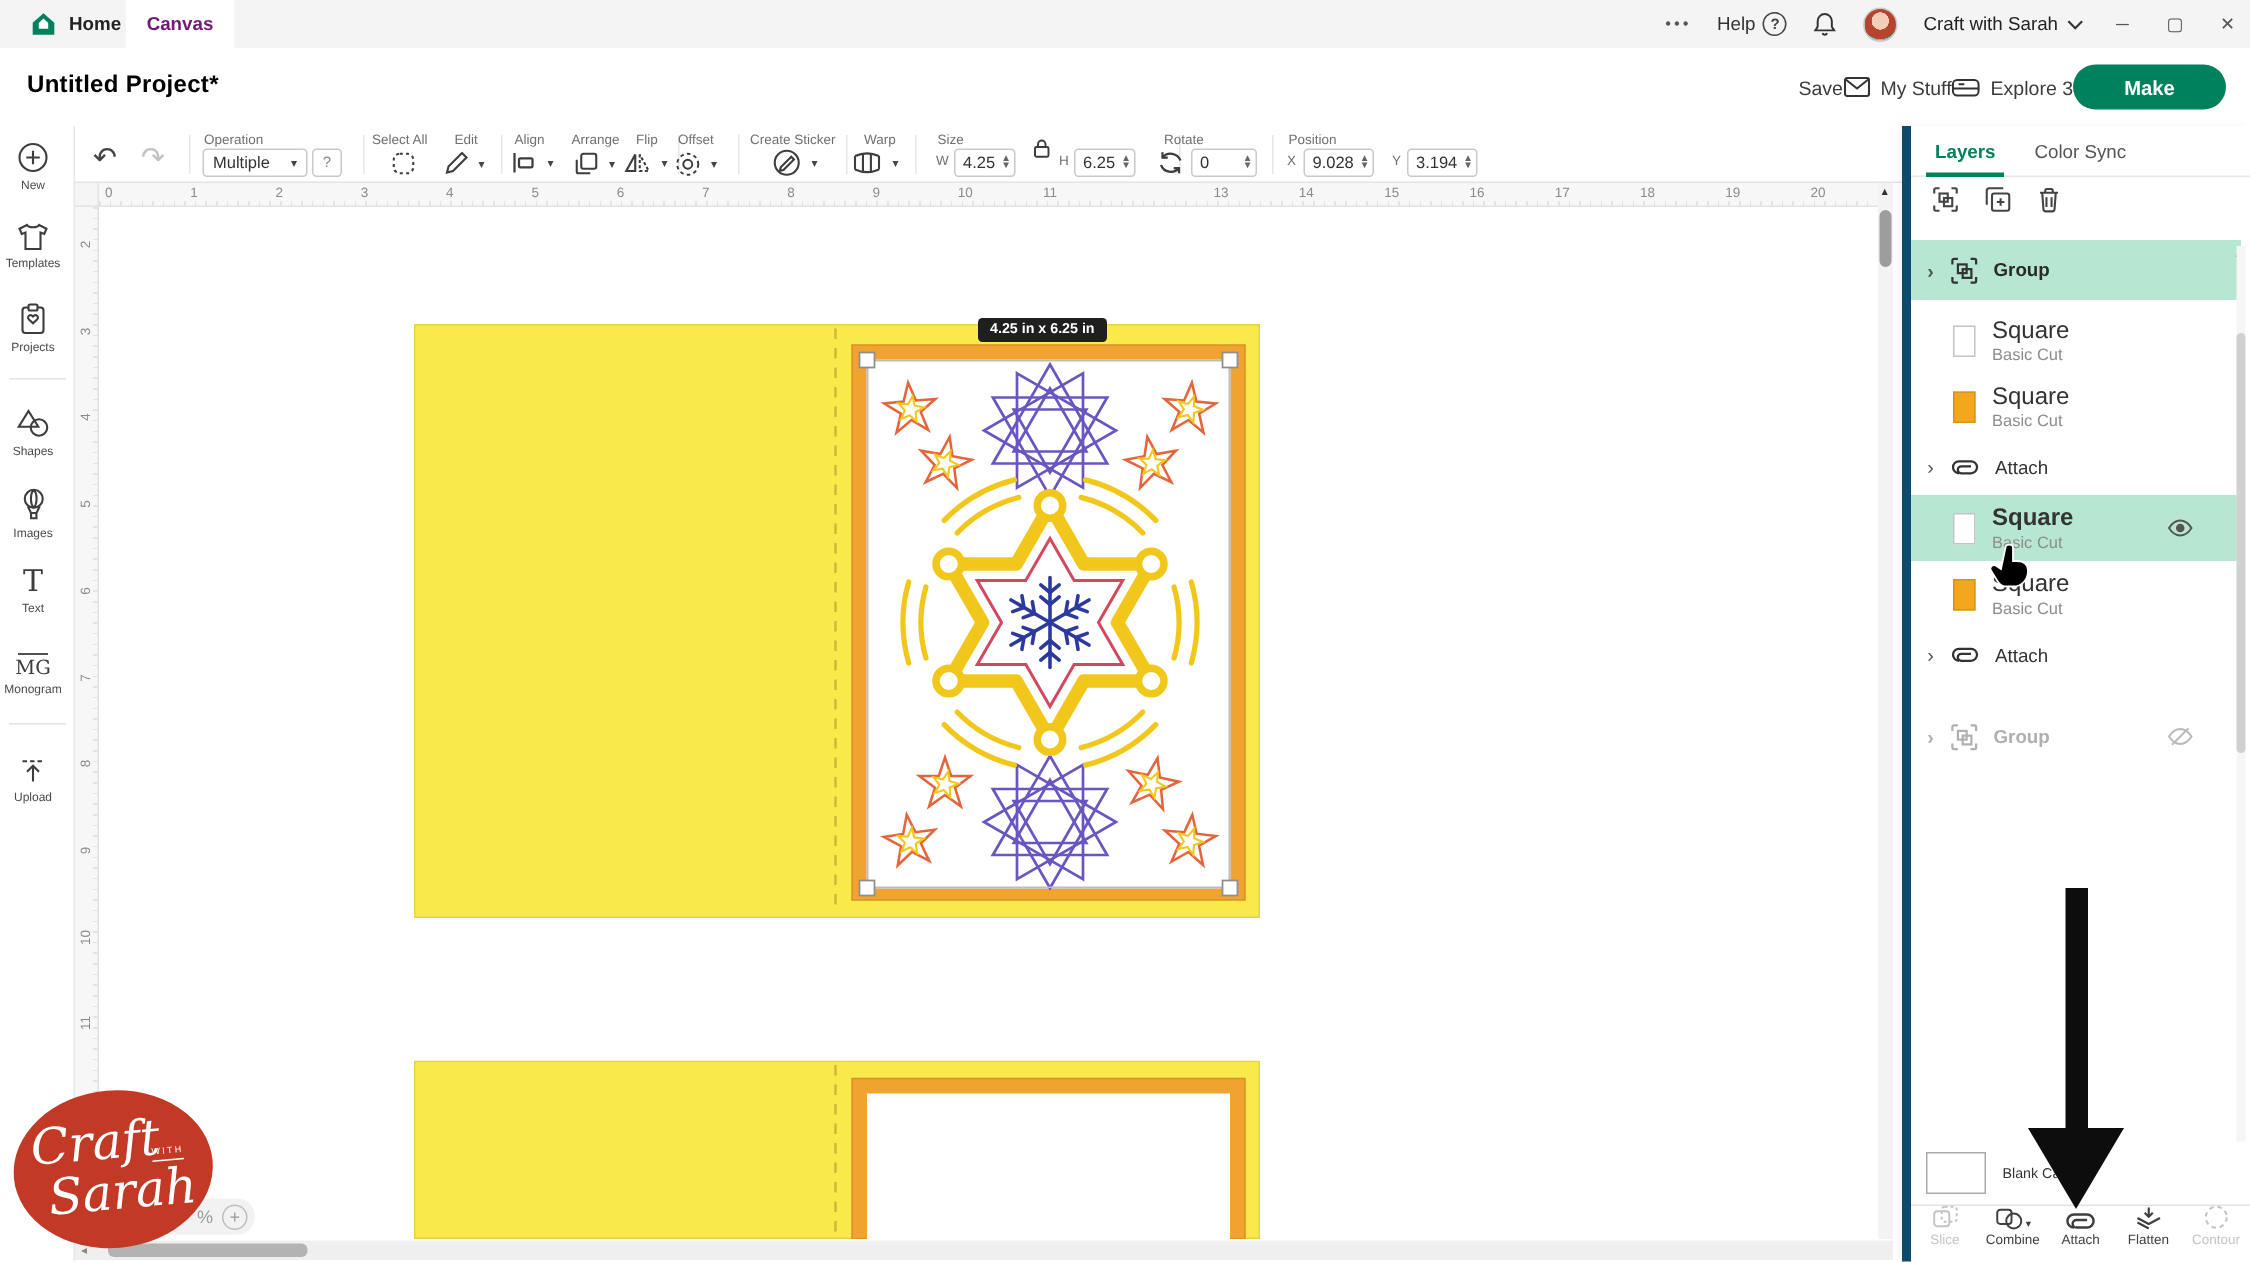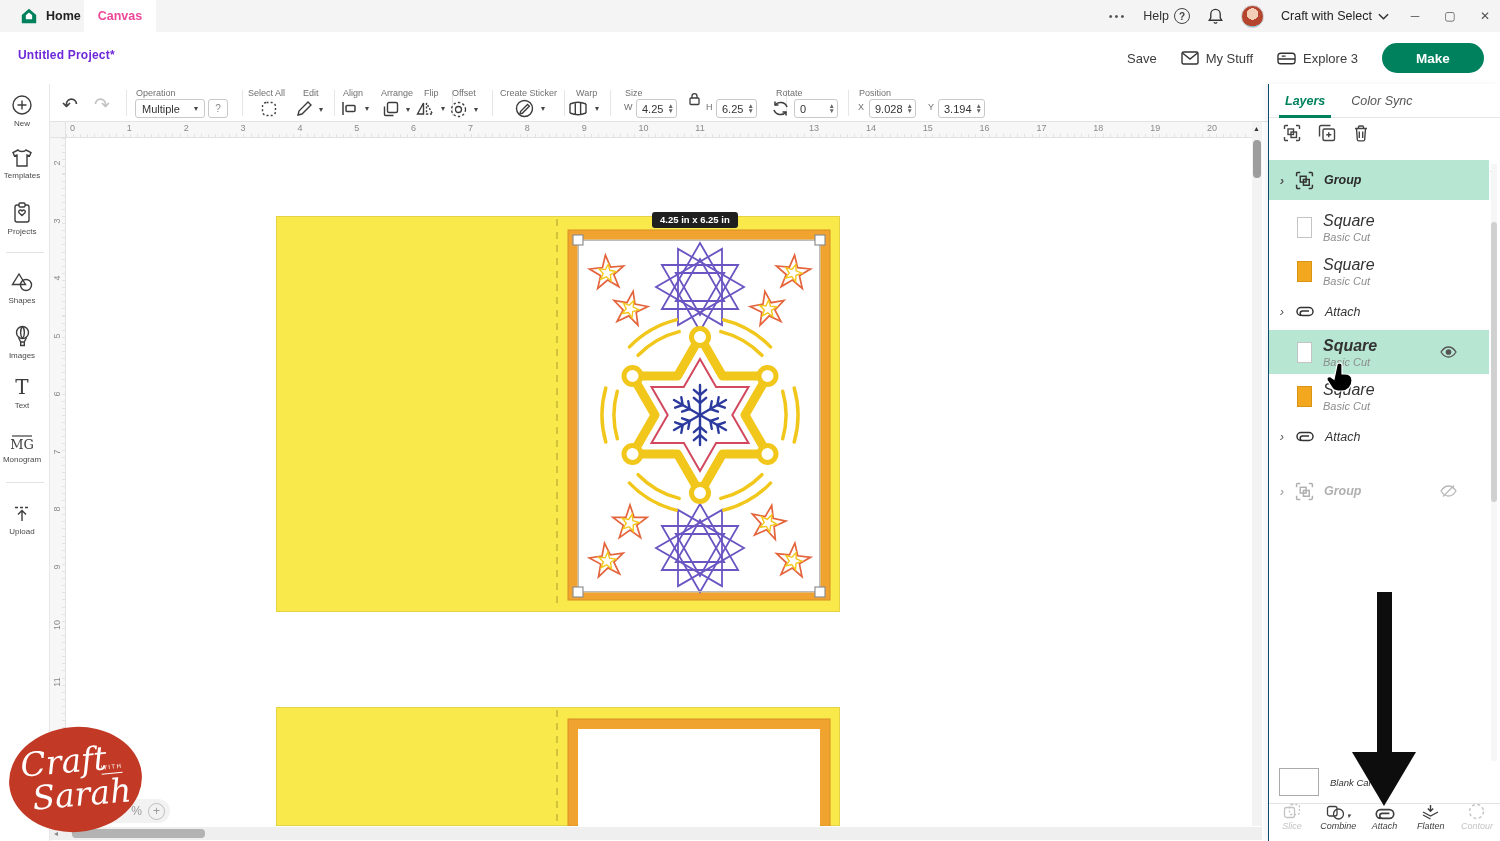--- a/index.html
+++ b/index.html
@@ -5,35 +5,35 @@
   * { margin:0; padding:0; box-sizing:border-box; }
   html,body { width:1500px; height:841px; overflow:hidden; background:#fff;
               font-family:"Liberation Sans", sans-serif; color:#333; }
   .ic svg { display:block; }
 
   
   .topbar { position:absolute; left:0; top:0; width:1500px; height:32px; background:#f4f4f4; }
   .tab-home { position:absolute; left:8px; top:0; height:32px; display:flex; align-items:center; gap:8px;
               padding:0 12px; font-size:12.5px; font-weight:bold; color:#222; cursor:pointer; }
   .tab-canvas { position:absolute; left:84px; top:0; width:72px; height:32px; background:#fff;
-              display:flex; align-items:center; justify-content:center; font-size:12.5px; font-weight:bold; color:#ec4899; }
+              display:flex; align-items:center; justify-content:center; font-size:12.5px; font-weight:bold; color:#701a75; }
   .topbar-right { position:absolute; right:6px; top:0; height:32px; display:flex; align-items:center; gap:17px; }
   .dots { color:#555; font-size:11px; letter-spacing:2px; }
   .helpwrap { display:flex; align-items:center; gap:5px; font-size:12.5px; color:#333; }
   .qcircle { width:16px; height:16px; border:1.4px solid #444; border-radius:50%; font-size:10px;
              display:flex; align-items:center; justify-content:center; color:#444; font-weight:bold; }
   .avatar { width:23px; height:23px; border-radius:50%;
             background:radial-gradient(circle at 50% 38%, #f4cdb6 0 34%, #b5452f 35% 72%, #7fb7c9 73%); border:1px solid #ccc; }
   .account { display:flex; align-items:center; gap:6px; font-size:12.5px; color:#222; }
   .winbtn { font-size:12px; color:#555; width:18px; text-align:center; }
 
   
   .header { position:absolute; left:0; top:32px; width:1500px; height:52px; background:#fff; }
-  .project-title { position:absolute; left:18px; top:16px; font-size:12px; font-weight:bold; color:#6d28d9; letter-spacing:.2px; }
-  .header-right { position:absolute; right:16px; top:0; height:52px; display:flex; align-items:center; gap:24px; font-size:13px; color:#3c3c3c; }
+  .project-title { position:absolute; left:18px; top:16px; font-size:16px; font-weight:bold; color:#000000; letter-spacing:.2px; }
+  .header-right { position:absolute; right:16px; top:0; height:52px; display:flex; align-items:center; font-size:13px; color:#3c3c3c; }
   .hbtn { display:flex; align-items:center; gap:7px; cursor:pointer; }
   .make-btn { width:102px; height:30px; background:var(--green); color:#fff; border-radius:16px;
               display:flex; align-items:center; justify-content:center; font-size:13.5px; font-weight:bold; cursor:pointer; }
 
   
   .toolbar { position:absolute; left:50px; top:84px; width:1218px; height:38px; background:#fff; border-bottom:1px solid #e3e3e3; }
   .tb-label { position:absolute; top:4px; font-size:9px; color:#707070; white-space:nowrap; }
   .tb-ctrl  { position:absolute; top:15px; display:flex; align-items:center; gap:3px; }
   .tb-div { position:absolute; top:6px; width:1px; height:26px; background:#e6e6e6; }
   .num { border:1px solid #c9c9c9; border-radius:3px; height:19px; display:flex; align-items:center;
@@ -69,21 +69,21 @@
   
   .v-scroll { position:absolute; left:1252px; top:122px; width:10px; height:704px; background:#f3f3f3; }
   .v-scroll .thumb { position:absolute; left:1px; top:18px; width:8px; height:38px; background:#9d9d9d; border-radius:4px; }
   .v-scroll .up { position:absolute; left:1px; top:3px; font-size:7px; color:#333; }
   .h-scroll { position:absolute; left:50px; top:827px; width:1212px; height:13px; background:#efefef; }
   .h-scroll .thumb { position:absolute; left:22px; top:2px; width:133px; height:9px; background:#b3b3b3; border-radius:4px; }
   .h-scroll .left { position:absolute; left:4px; top:2px; font-size:8px; color:#888; }
 
   
   .panel { position:absolute; left:1268px; top:84px; width:232px; height:757px; background:#fff;
-           border-left:1px solid #0c4a6e; box-shadow:-3px 0 6px rgba(0,0,0,.05);font-style:italic; }
+           border-left:6px solid #0c4a6e; box-shadow:-3px 0 6px rgba(0,0,0,.05); }
   .panel-tabs { position:absolute; left:0; top:0; width:100%; height:34px; border-bottom:1px solid #e7e7e7;
                 display:flex; align-items:center; gap:26px; padding-left:16px; font-size:12.5px; }
   .ptab-active { color:var(--green); font-weight:bold; position:relative; }
   .ptab-active::after { content:""; position:absolute; left:-6px; right:-6px; bottom:-10px; height:3px; background:var(--green); }
   .ptab { color:#555; }
   .panel-icons { position:absolute; left:14px; top:40px; display:flex; gap:17px; color:#444; }
   .layers-list { position:absolute; left:0; top:76px; width:220px; }
   .lrow { display:flex; align-items:center; position:relative; }
   .lrow .chev { width:26px; text-align:center; color:#555; font-size:13px; }
   .lrow-group { height:40px; margin-bottom:5px; font-size:12.5px; font-weight:bold; color:#2a2a2a; }
@@ -145,21 +145,21 @@
       <span class="qcircle">?</span>
     </span>
     <span class="ic">
       <svg width="17" height="18" viewBox="0 0 18 18" fill="none" stroke="#333" stroke-width="1.4">
           <path d="M9 2 a5 5 0 0 1 5 5 v4 l1.6 2.5 H2.4 L4 11 V7 a5 5 0 0 1 5-5 Z"></path>
           <path d="M7.4 15.5 a1.7 1.7 0 0 0 3.2 0"></path>
         </svg>
     </span>
     <span class="avatar"></span>
     <span class="account">
-      <span>Craft with Select</span>
+      <span>Craft with Sarah</span>
       <span class="ic">
         <svg width="11" height="7" viewBox="0 0 12 7" fill="none" stroke="#333" stroke-width="1.6">
             <path d="M1 1 L6 6 L11 1"></path>
           </svg>
       </span>
     </span>
     <span class="winbtn">─</span>
     <span class="winbtn">▢</span>
     <span class="winbtn">✕</span>
   </div>

